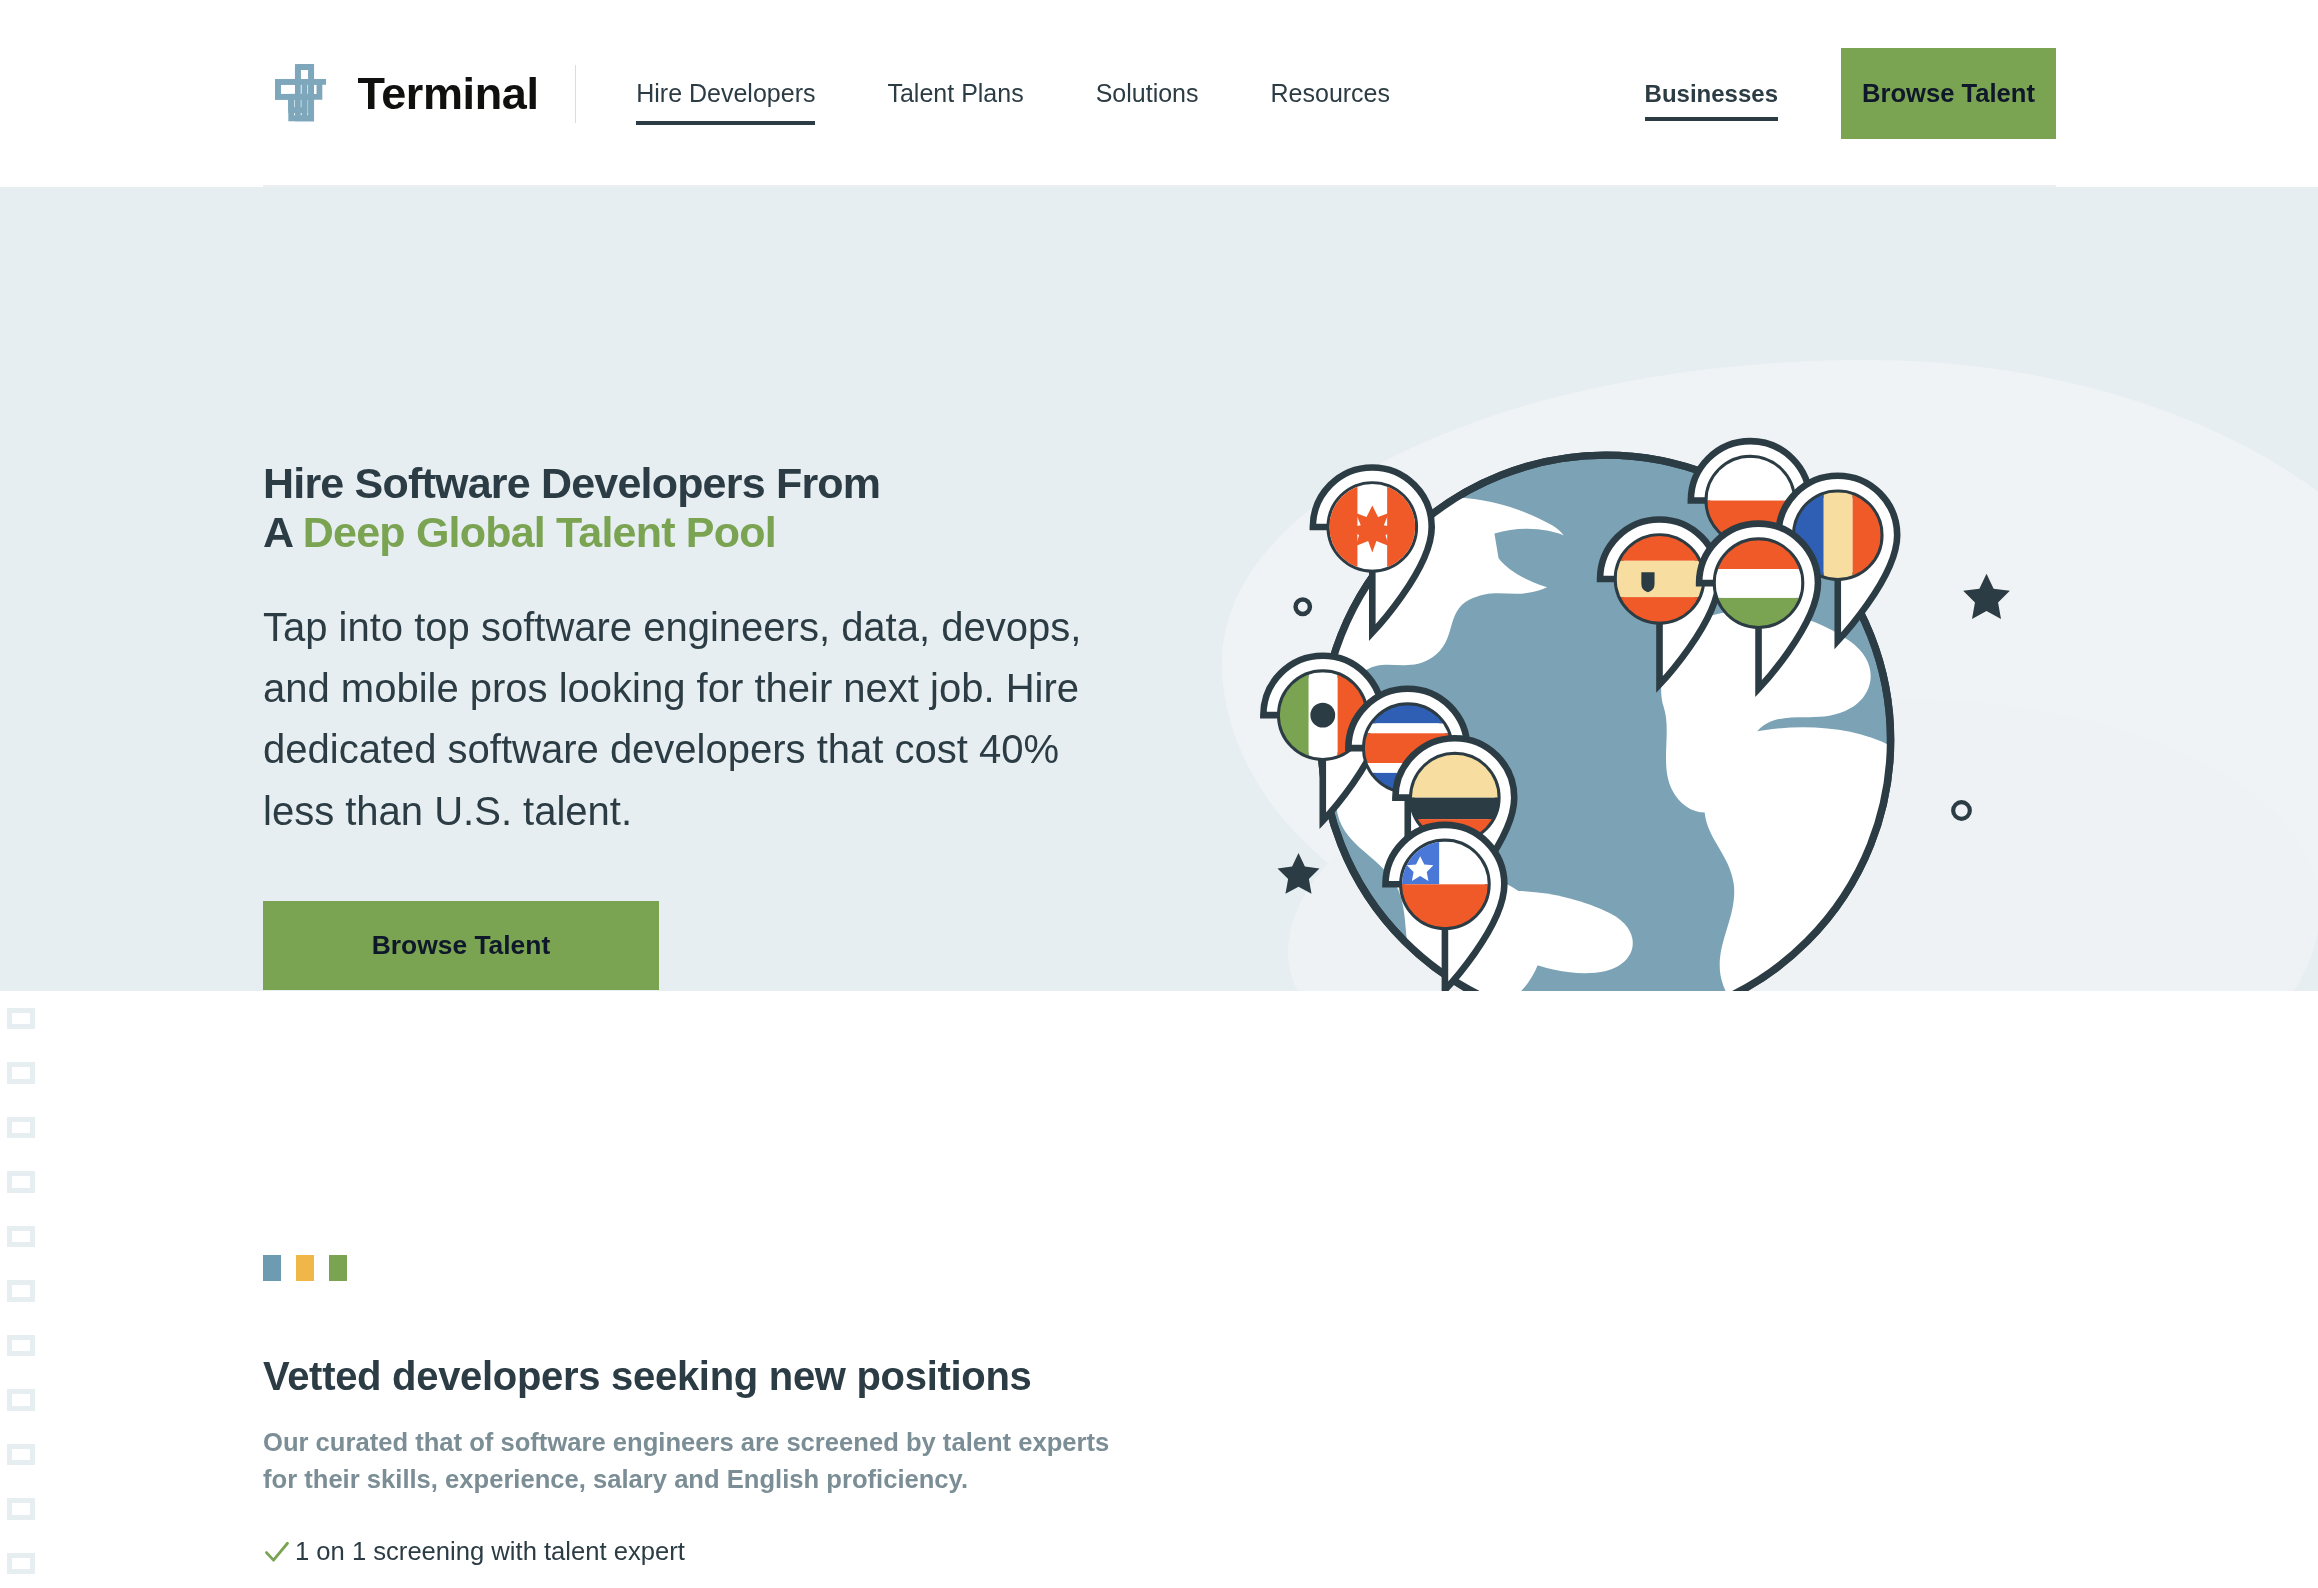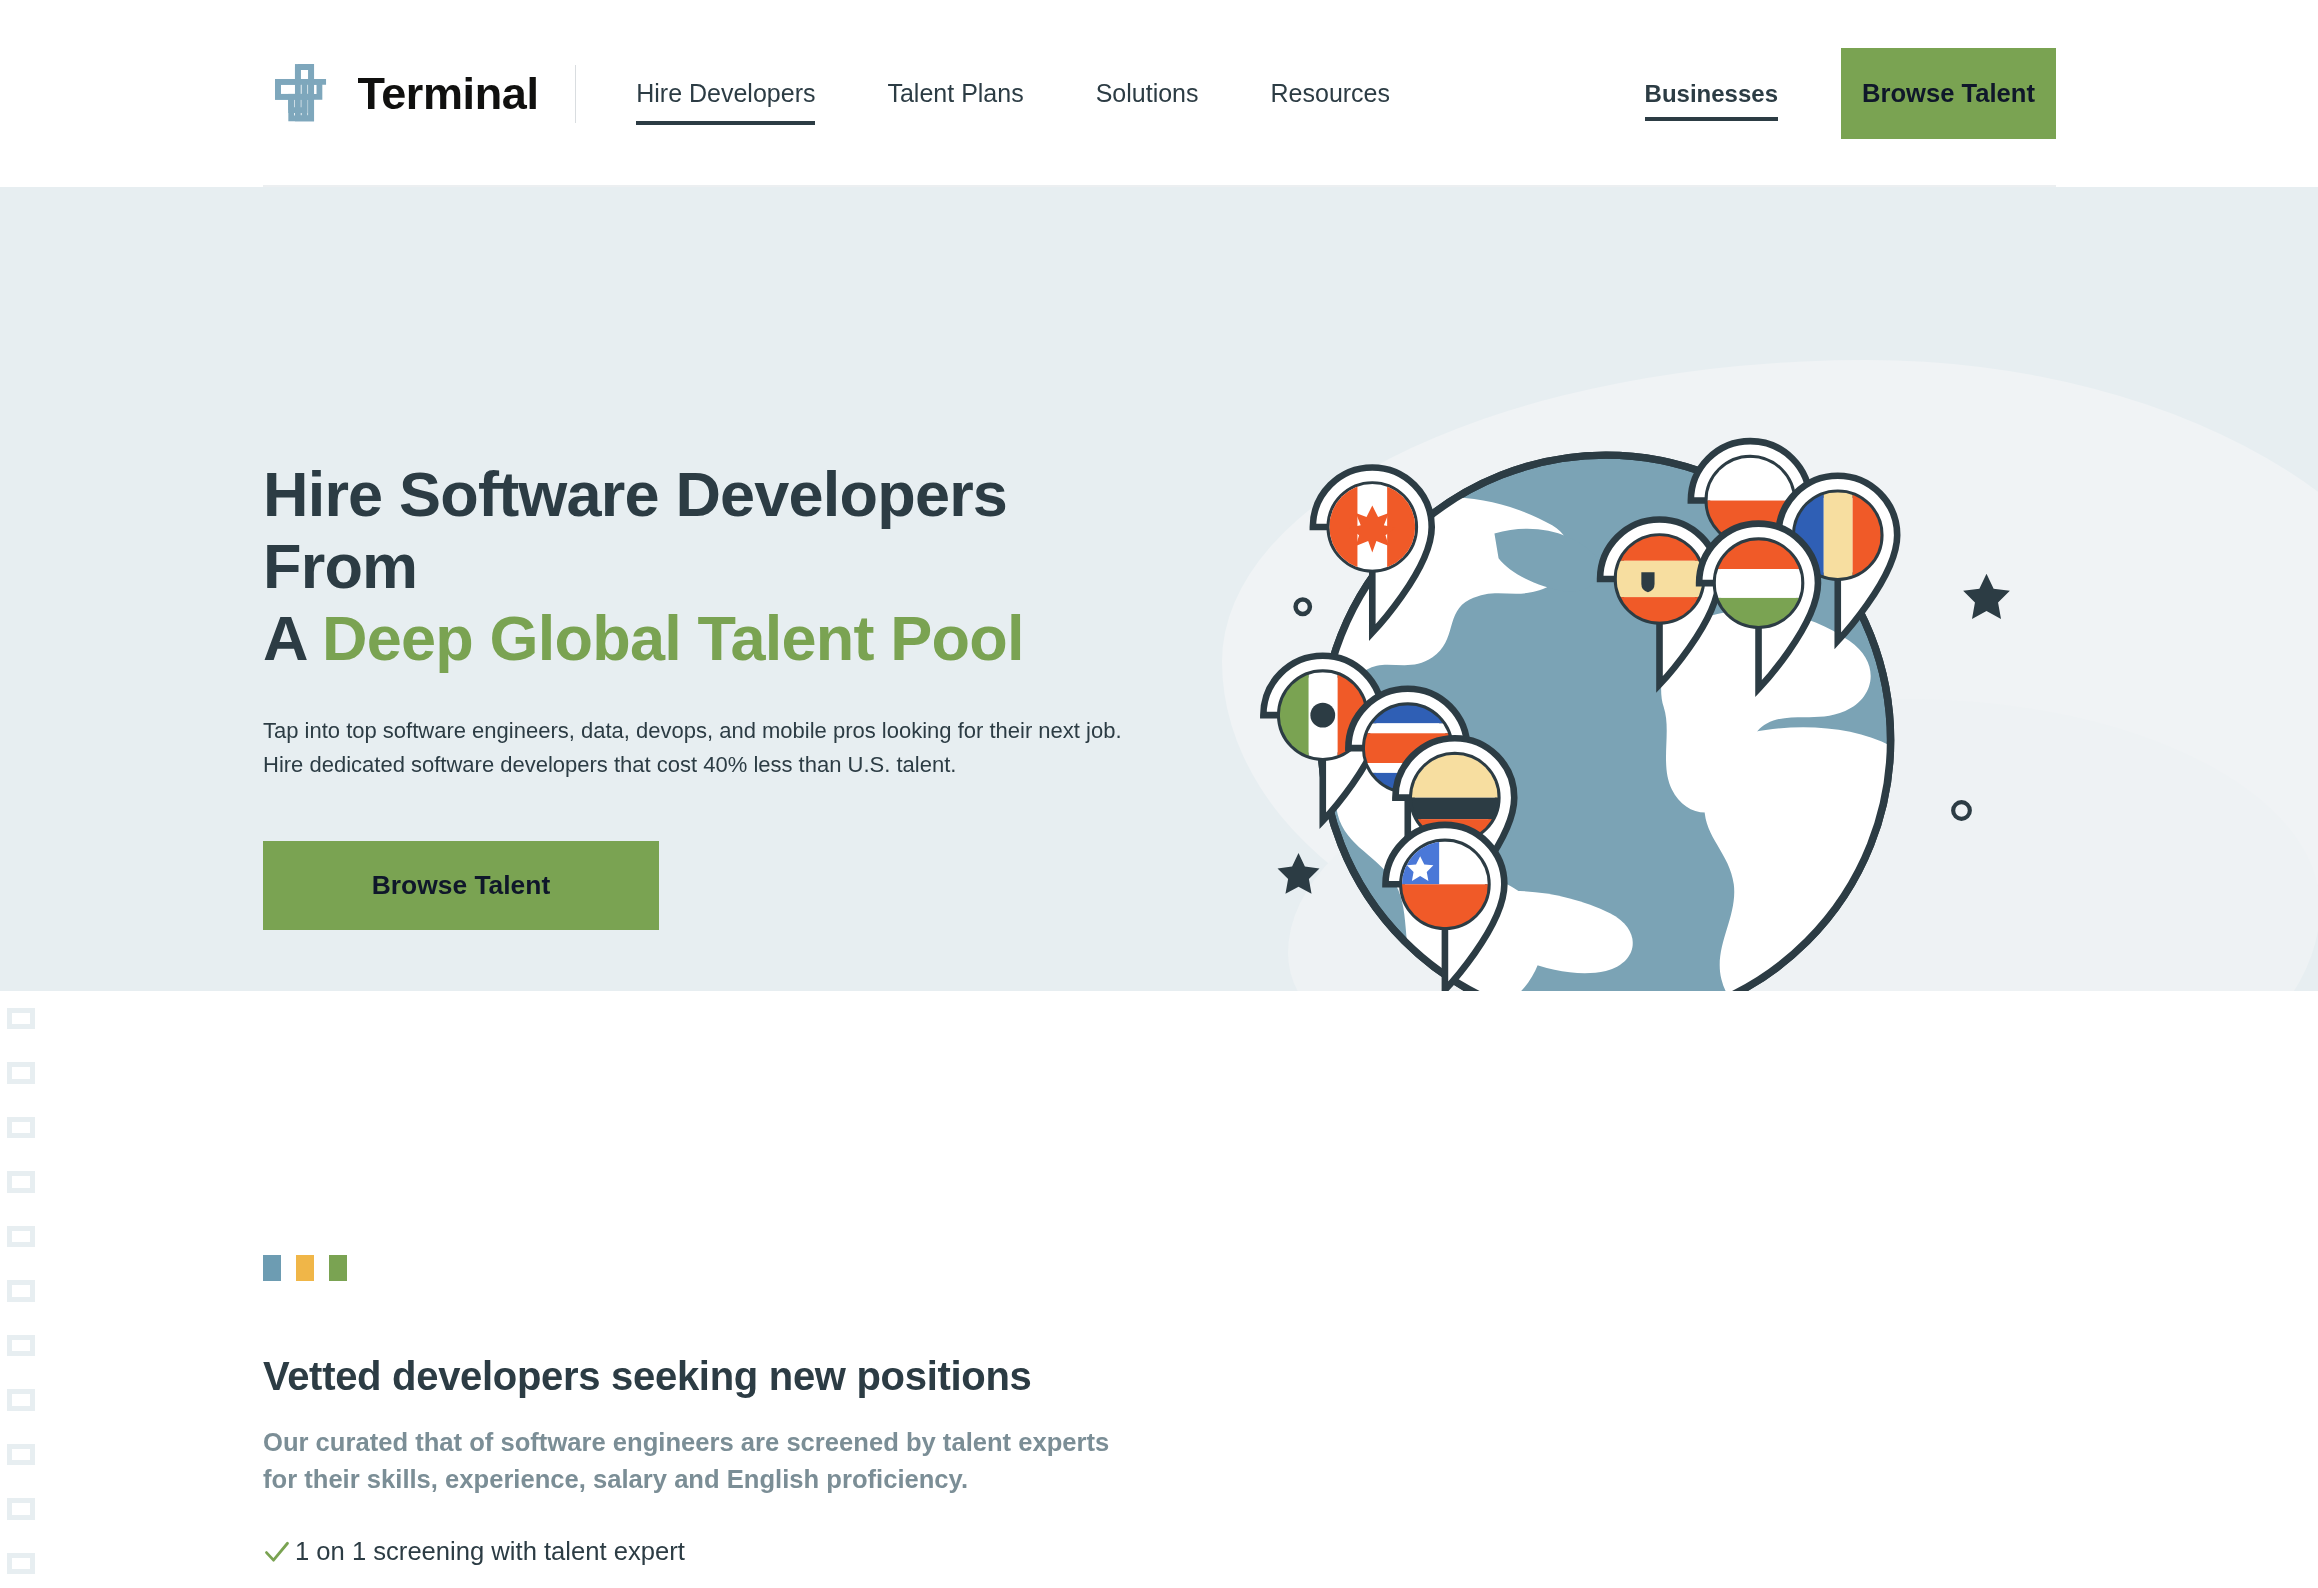--- a/index.html
+++ b/index.html
@@ -76,26 +76,26 @@
     background: #eef2f4;
   }
   .blob-d {
     width: 743px; height: 347px; left: 1817px; top: 355px;
     border-radius: 50%; background: #e6edf0;
   }
   .hero-content {
     position: absolute; left: 263px; top: 272px; width: 908px; z-index: 5;
   }
   .hero-h1 {
-    font-size: 63px; line-height: 1.14; font-weight: 700; color: #2c3c44;
+    font-size: 43px; line-height: 1.14; font-weight: 700; color: #2c3c44;
     letter-spacing: -0.8px;
   }
   .hero-h1 .accent { color: #7aa352; }
   .hero-p {
-    margin-top: 40px; font-size: 22px; line-height: 1.53; color: #2c3c44;
+    margin-top: 40px; font-size: 40px; line-height: 1.53; color: #2c3c44;
     max-width: 859px;
   }
   .btn-hero {
     margin-top: 59px; width: 396px; height: 89px; font-size: 26.4px;
   }
   .globe-wrap {
     position: absolute; left: 1222px; top: 198px; width: 875px; height: 652px; z-index: 6;
   }
   .deco { position: absolute; z-index: 7; }
 

